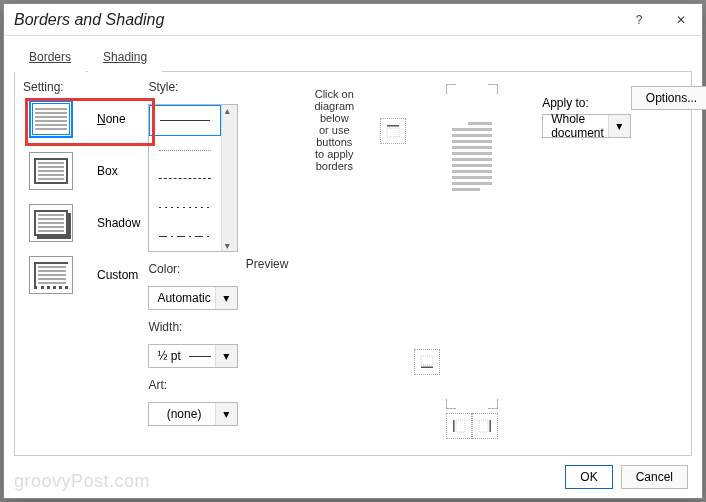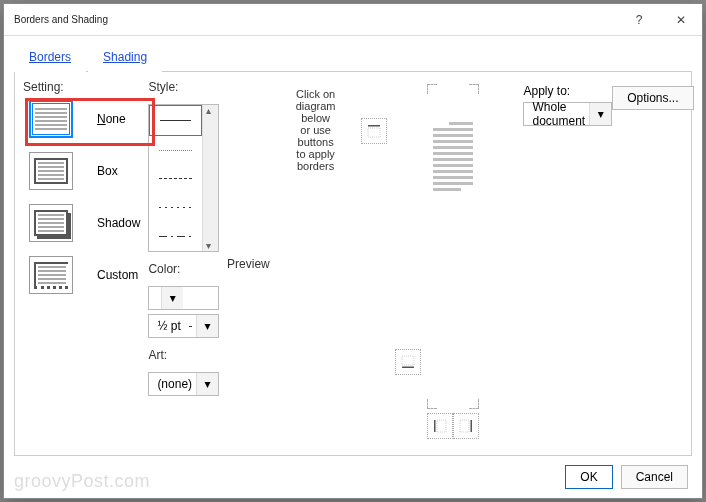--- a/index.html
+++ b/index.html
@@ -1,22 +1,22 @@
 <!DOCTYPE html>
 <html><head>
 <meta charset="utf-8">
 <style>
   * { box-sizing: border-box; font-family: "Segoe UI", Tahoma, sans-serif; font-size: 12px; }
   body { margin: 0; background: #888; display: flex; align-items: center; justify-content: center; height: 502px; }
   .dialog { width: 700px; height: 496px; background: #fff; border: 1px solid #888; box-shadow: 0 6px 20px rgba(0,0,0,.3); display: flex; flex-direction: column; position: relative; }
   .titlebar { height: 32px; display: flex; align-items: center; padding: 0 0 0 10px; border-bottom: 1px solid #ddd; }
-  .titlebar .title { flex: 1; font-size: 10px; color: #222; }
+  .titlebar .title { flex: 1; font-size: 16px; color: #222; font-style: italic; }
   .tb-btn { width: 42px; height: 32px; display: flex; align-items: center; justify-content: center; color: #444; }
   .tabs { display: flex; padding: 6px 10px 0 10px; gap: 2px; }
-  .tab { padding: 6px 14px 8px 14px; border: 1px solid transparent; border-bottom: none; color: #1d4ed8; position: relative; top: 1px; background: #fff;}
+  .tab { padding: 6px 14px 8px 14px; border: 1px solid transparent; border-bottom: none; color: #404040; position: relative; top: 1px; background: #fff;}
   .tab u { text-decoration: underline; }
   .tab.active { border-color: #ccc; background: #fff; z-index: 2;}
   .panel { flex: 1; margin: 0 10px 0 10px; border: 1px solid #ccc; display: flex; padding: 8px; gap: 8px; }
   
   .col-setting { width: 140px; }
   .group-title { color: #333; margin-bottom: 6px; }
   .setting-item { display: flex; align-items: center; gap: 24px; margin: 4px 0 14px 6px; }
   .setting-thumb { width: 44px; height: 38px; border: 1px solid #999; background: #fff; display: flex; align-items: center; justify-content: center; padding: 4px;}
   .setting-thumb.sel { border: 2px solid #0a84ff; box-shadow: inset 0 0 0 1px #fff, inset 0 0 0 2px #0a84ff; }
   .highlight-none { position: absolute; border: 3px solid #e53935; pointer-events: none; }
@@ -53,21 +53,21 @@
   .fieldset-line .hr{flex:1; border-top:1px solid #ddd;}
   .hint{ text-align:center; font-size:11px; color:#333; padding:8px 20px 6px;}
   .preview-area{ flex:1; display:grid; grid-template-columns: 30px 30px 1fr 30px; grid-template-rows: 30px 1fr 30px 30px; gap:4px; padding:4px 10px 4px 4px;}
   .pbtn{ width:26px; height:26px; border:1px dotted #aaa; background:#fff; display:flex; align-items:center; justify-content:center;}
   .pbtn svg{width:16px;height:16px;}
   .corner{ width:10px;height:10px; border:1px dashed #aaa;}
   .page{ background:#fff; display:flex; flex-direction:column; gap:3px; padding:4px 6px;}
   .page div{height:3px;}
   .page div.g{background:#bfbfbf;}
   
-  .apply-row{ display:flex; flex-direction:column; gap:4px; margin-top:4px;}
+  .apply-row{ display:flex; flex-direction:column; gap:4px; margin-top:16px;}
   .options-row{ text-align:right; margin-top:6px;}
   .btn{ display:inline-flex; align-items:center; justify-content:center; height:24px; padding:0 14px; border:1px solid #bbb; background:#f9f9f9;}
   .btn.primary{ border:1.5px solid #0a66c2; background:#fff;}
 
   .footer{ height:42px; display:flex; align-items:center; justify-content:flex-end; gap:8px; padding:0 14px;}
   .watermark{ position:absolute; left:10px; bottom:6px; color:#ddd; font-size:18px; letter-spacing:.5px; pointer-events:none; font-weight:300;}
 </style>
 </head>
 <body>
 
@@ -168,23 +168,25 @@
             </div>
           <div class="style-row">
               <div class="line-dashdot"></div>
             </div>
         </div>
         <div class="sbar"></div>
       </div>
 
       <div class="group-title" style="margin-top:6px;">Color:</div>
       <div class="combo">
+        <span class="val">Automatic</span>
         <span class="chev">▾</span>
       </div>
 
+      <div class="group-title" style="margin-top:6px;">Width:</div>
       <div class="combo width-combo">
         <span class="val">
             <span>½ pt</span>
             <span class="wline"></span>
           </span>
         <span class="chev">▾</span>
       </div>
 
       <div class="group-title" style="margin-top:6px;">Art:</div>
       <div class="combo">

